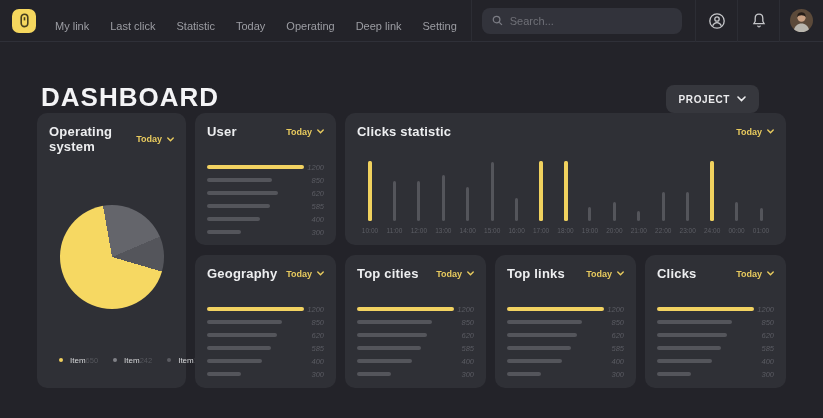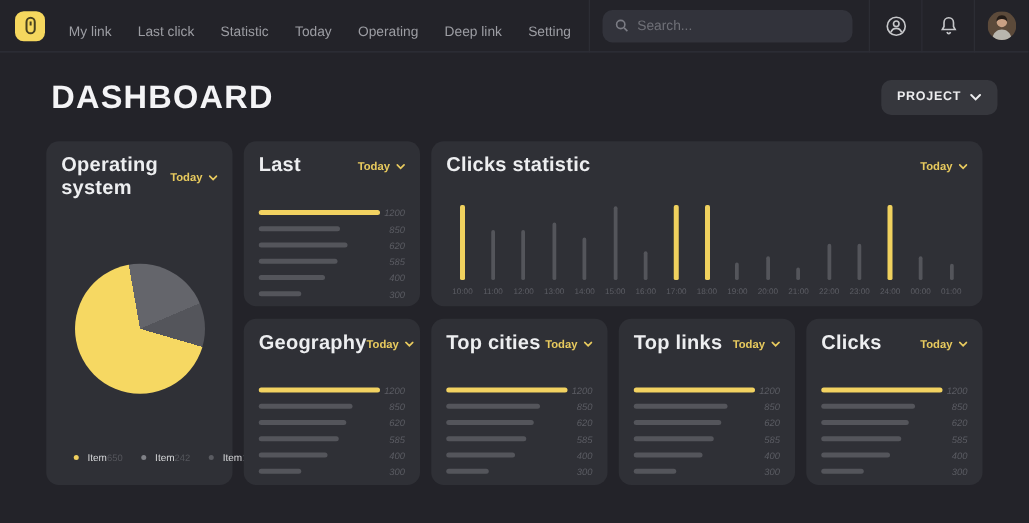--- a/index.html
+++ b/index.html
@@ -34,42 +34,42 @@
   .search input::placeholder { color:#6f7077; }
   .iconbtn {
     width:41px; height:42px; display:flex; align-items:center; justify-content:center;
     cursor:pointer; flex:none; background:none; border:none;
   }
   .avatar {
     width:23px; height:23px; border-radius:50%; overflow:hidden; cursor:pointer; flex:none;
   }
   
   .page-head {
-    height:71px; display:flex; align-items:center; justify-content:space-between;
-    padding:0 25px 0 41px;
+    height:71px; display:flex; align-items:flex-end; justify-content:space-between;
+    padding:0 64px 0 41px;
   }
   .page-title { font-size:26px; font-weight:700; letter-spacing:1px; color:#f4f4f6; }
   .project-btn {
     height:28px; padding:0 13px; border-radius:8px; background:#36373d; border:none;
     display:flex; align-items:center; gap:7px; cursor:pointer;
     font-family:"Liberation Sans", sans-serif;
     font-size:10px; font-weight:700; letter-spacing:0.6px; color:#ececee;
   }
   
   .grid {
     display:grid; padding:0 37px;
     grid-template-columns:149px 141px 141px 141px 141px;
     grid-template-rows:132px 133px;
     column-gap:9px; row-gap:10px;
   }
   .card { background:#2f3036; border-radius:10px; padding:11px 12px 12px; position:relative; }
   .card-os    { grid-row:1/3; grid-column:1; }
   .card-cstat { grid-row:1; grid-column:3/6; }
   .card-head { display:flex; align-items:center; justify-content:space-between; }
-  .card-title { font-size:16px; font-weight:700; color:#edeef0; letter-spacing:0.2px; }
+  .card-title { font-size:13px; font-weight:700; color:#edeef0; letter-spacing:0.2px; }
   .period {
     display:flex; align-items:center; gap:5px; cursor:pointer;
     font-size:9px; font-weight:700; color:#e8ca5e;
   }
   
   .hbar-list { margin-top:26px; display:flex; flex-direction:column; gap:9px; }
   .hbar-row { display:flex; align-items:center; height:4px;font-style:italic; }
   .hbar-track { flex:1; height:4px; }
   .hbar-bar { height:4px; border-radius:2px; background:#54555b; display:block; }
   .hbar-bar.hl { background:#f2d261; }
@@ -197,21 +197,21 @@
         <div class="legend-row">
           <span class="legend-dot" style="background: rgb(90, 91, 97);"></span>
           <span class="legend-label">Item</span>
           <span class="legend-value">105</span>
         </div>
       </div>
   </section>
 
   <section class="card">
     <div class="card-head">
-      <span class="card-title">Last</span>
+      <span class="card-title">User</span>
       <span class="period">
         <span>Today</span>
         <span>
           <svg width="7" height="5" viewBox="0 0 9 6" fill="none" stroke="#e8ca5e" stroke-width="1.8" stroke-linecap="round">
               <polyline points="1,1 4.5,4.5 8,1"></polyline>
             </svg>
         </span>
       </span>
     </div>
     <div class="hbar-list">

